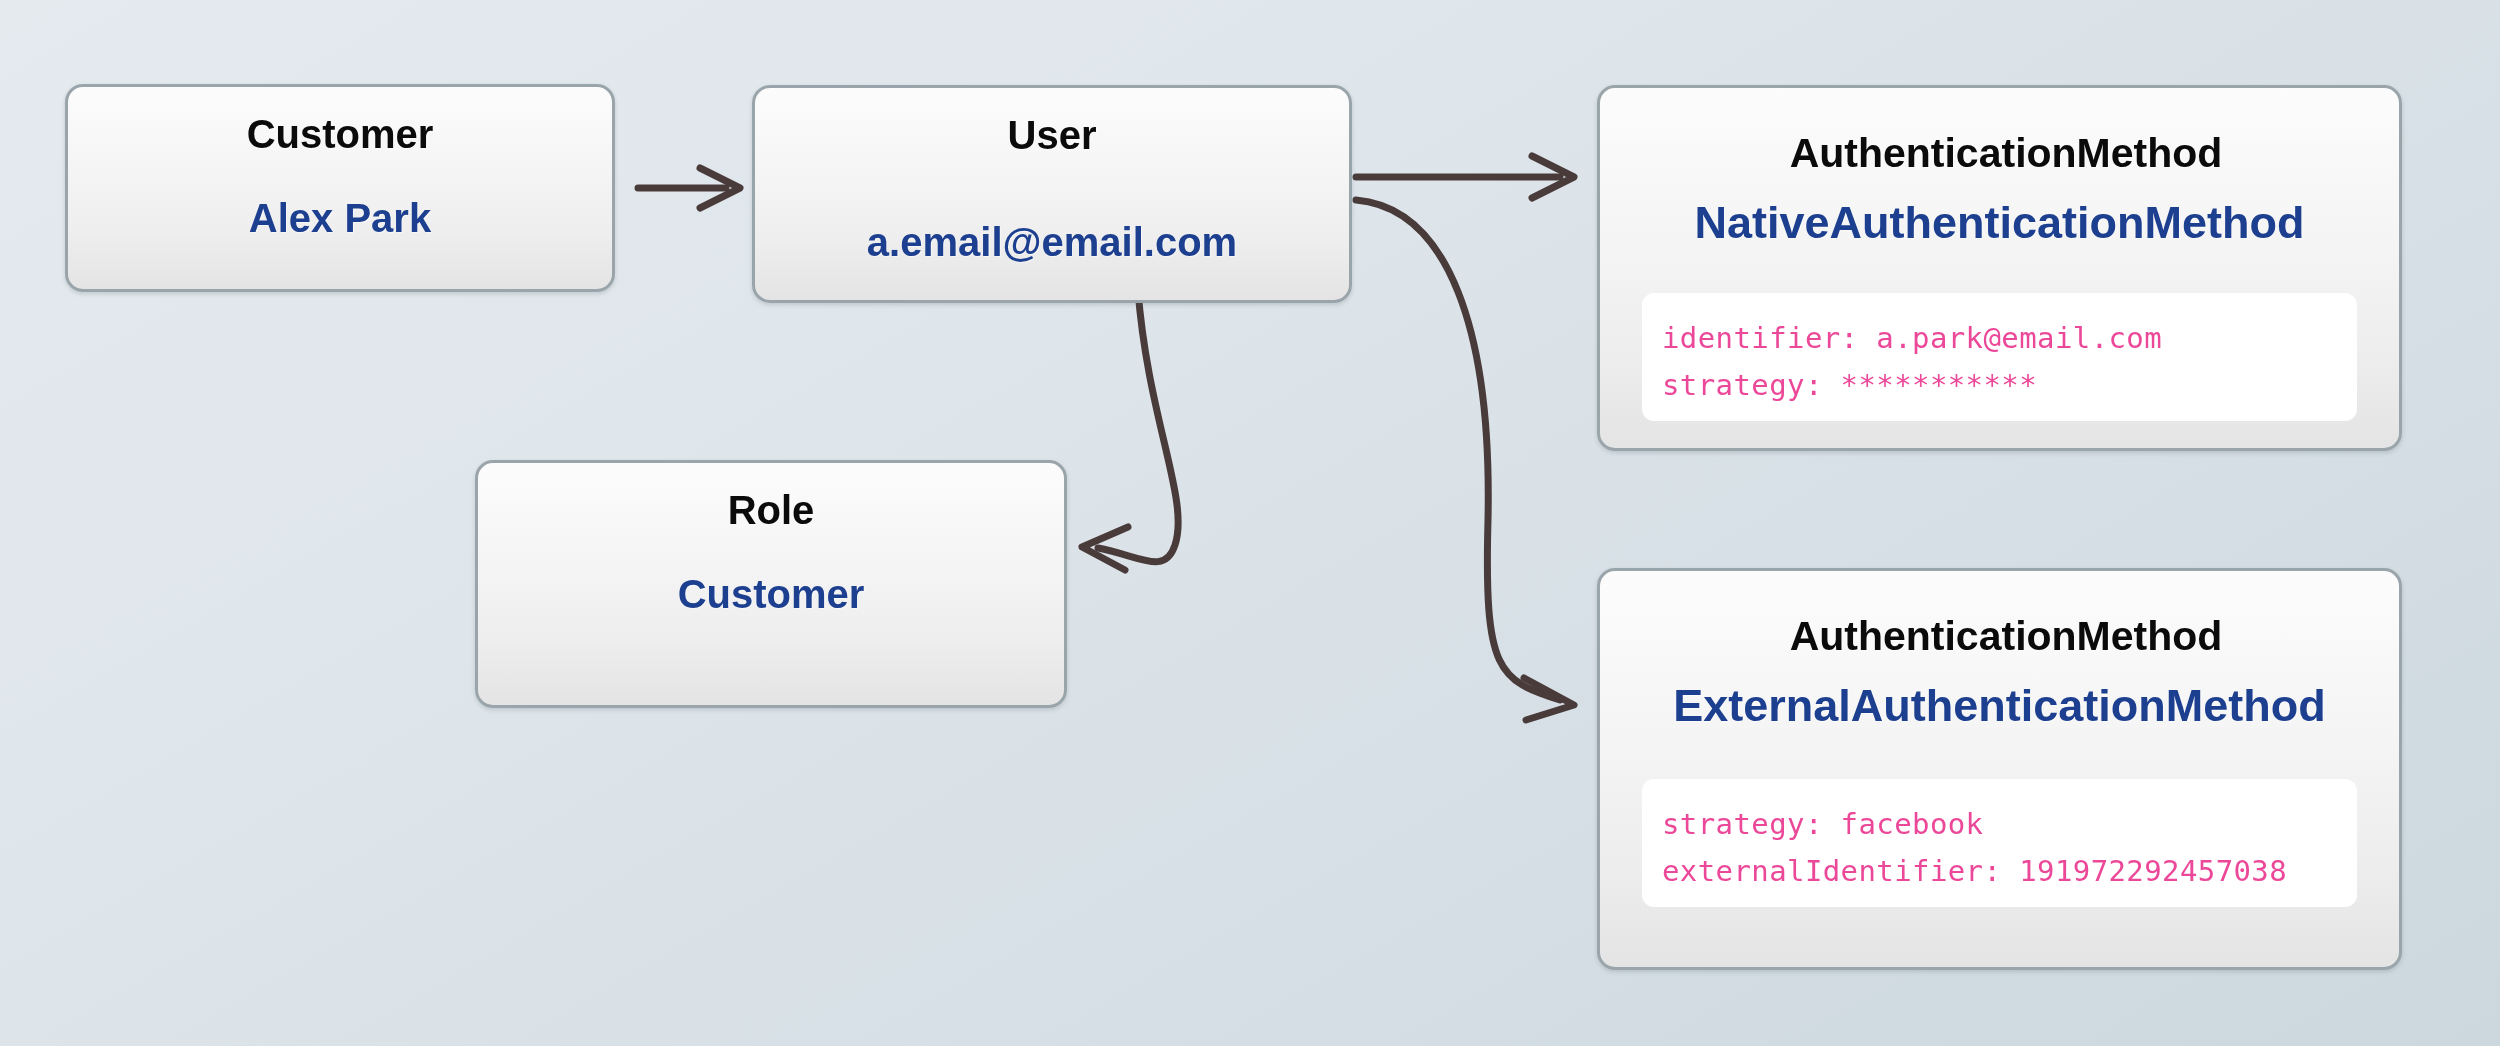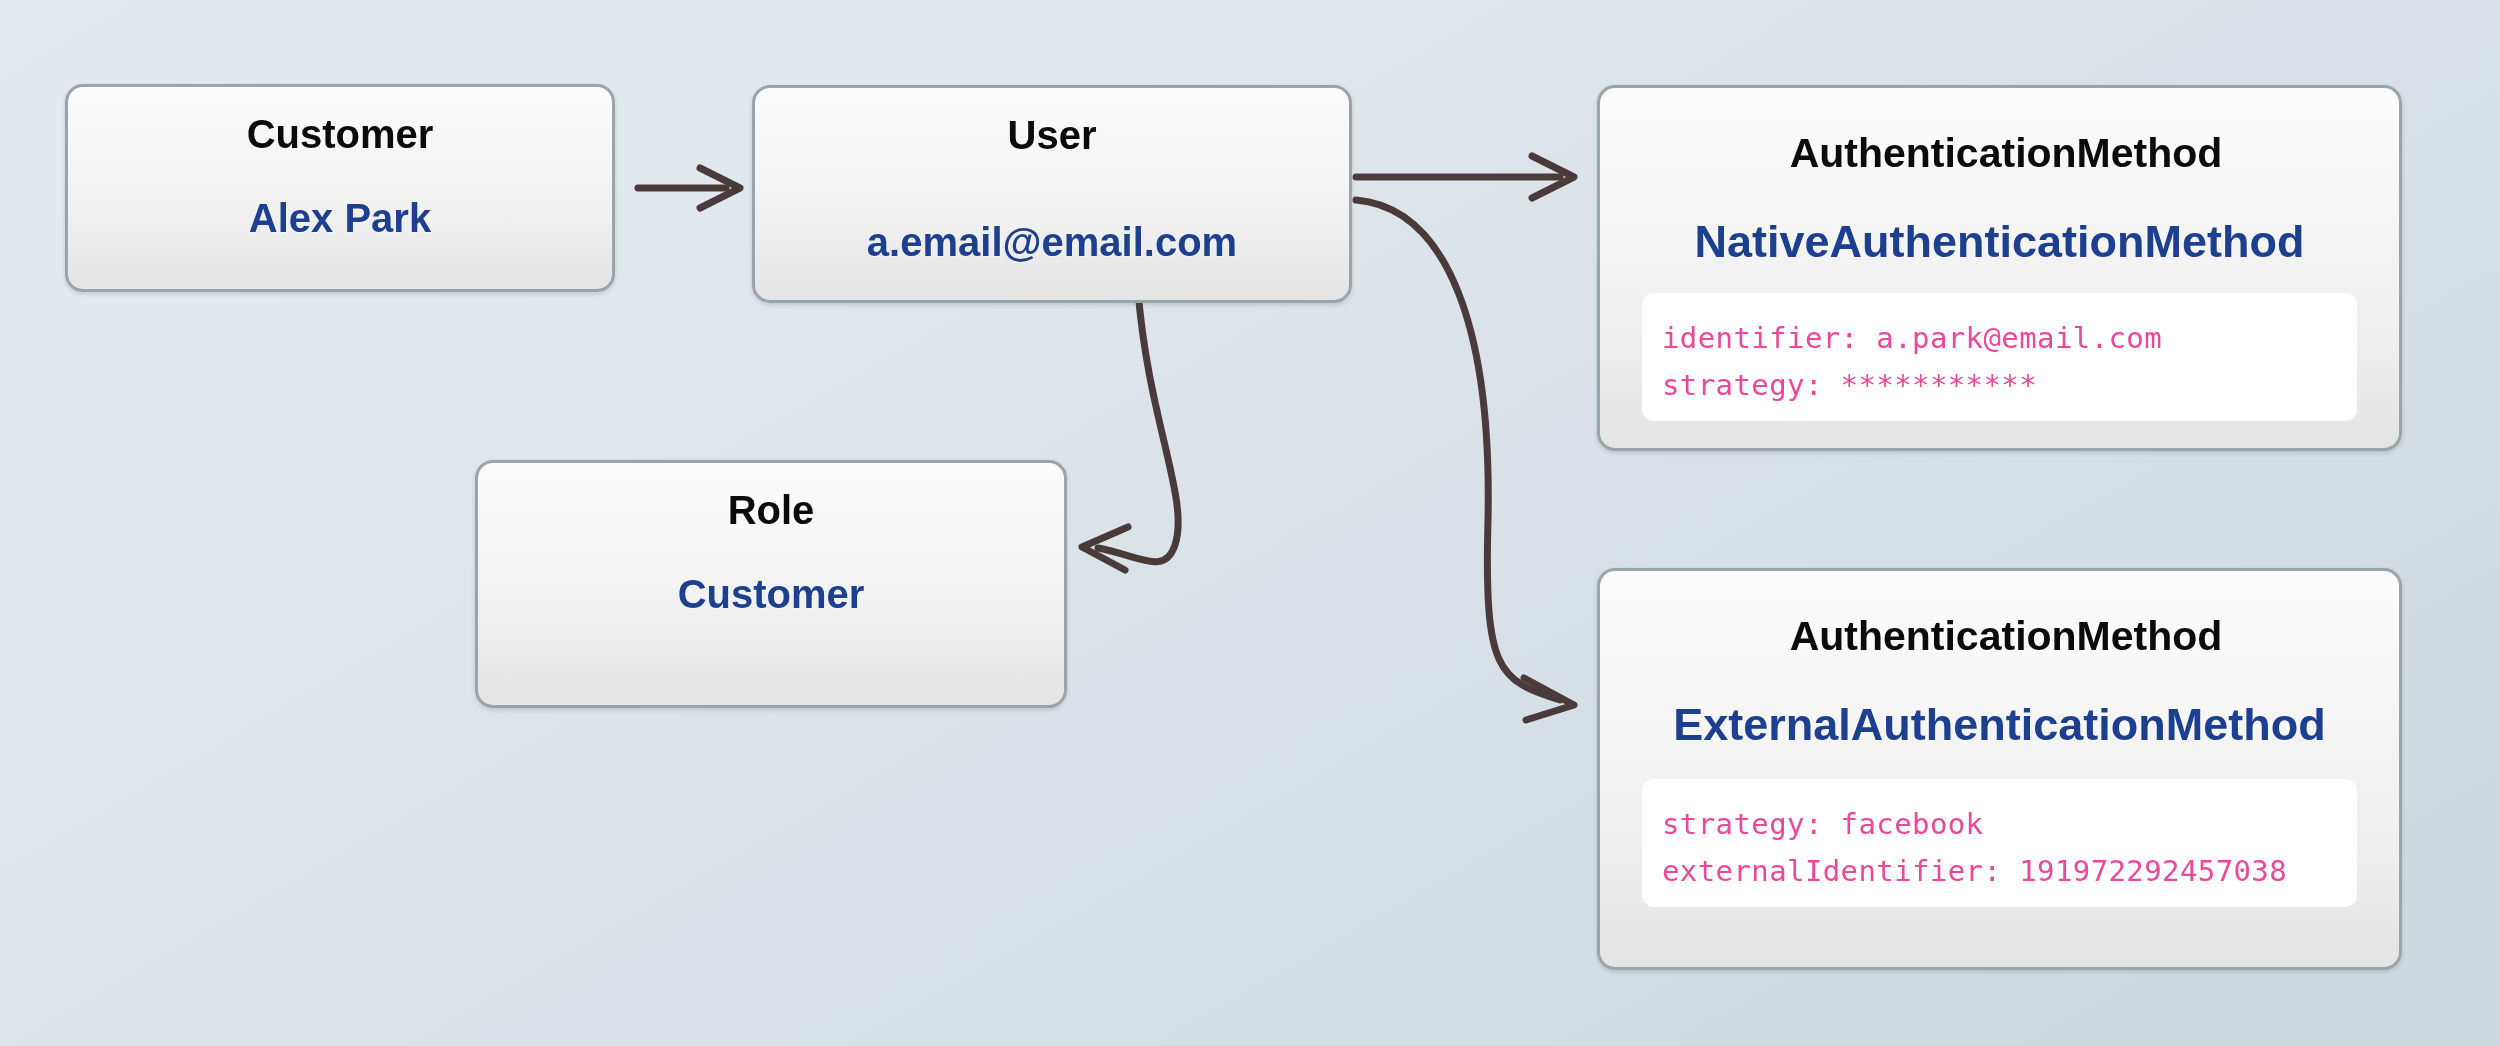--- a/index.html
+++ b/index.html
@@ -44,21 +44,21 @@
     line-height: 1.05;
     text-shadow: 1px 1px 0 rgba(255,255,255,0.5);
   }
 
   
   .card.simple .card-type  { font-size: 40px; margin-top: 26px; }
   .card.simple .card-value { font-size: 40px; margin-top: 42px; }
 
   
   .card.detail .card-type  { font-size: 41px; margin-top: 44px; padding-left: 13px; }
-  .card.detail .card-value { font-size: 45px; margin-top: 43px; }
+  .card.detail .card-value { font-size: 45px; margin-top: 24px; }
 
   .attr-panel {
     position: absolute;
     left: 42px;
     right: 42px;
     background: #ffffff;
     border-radius: 12px;
     padding: 22px 22px 22px 20px;
     box-sizing: border-box;
   }

